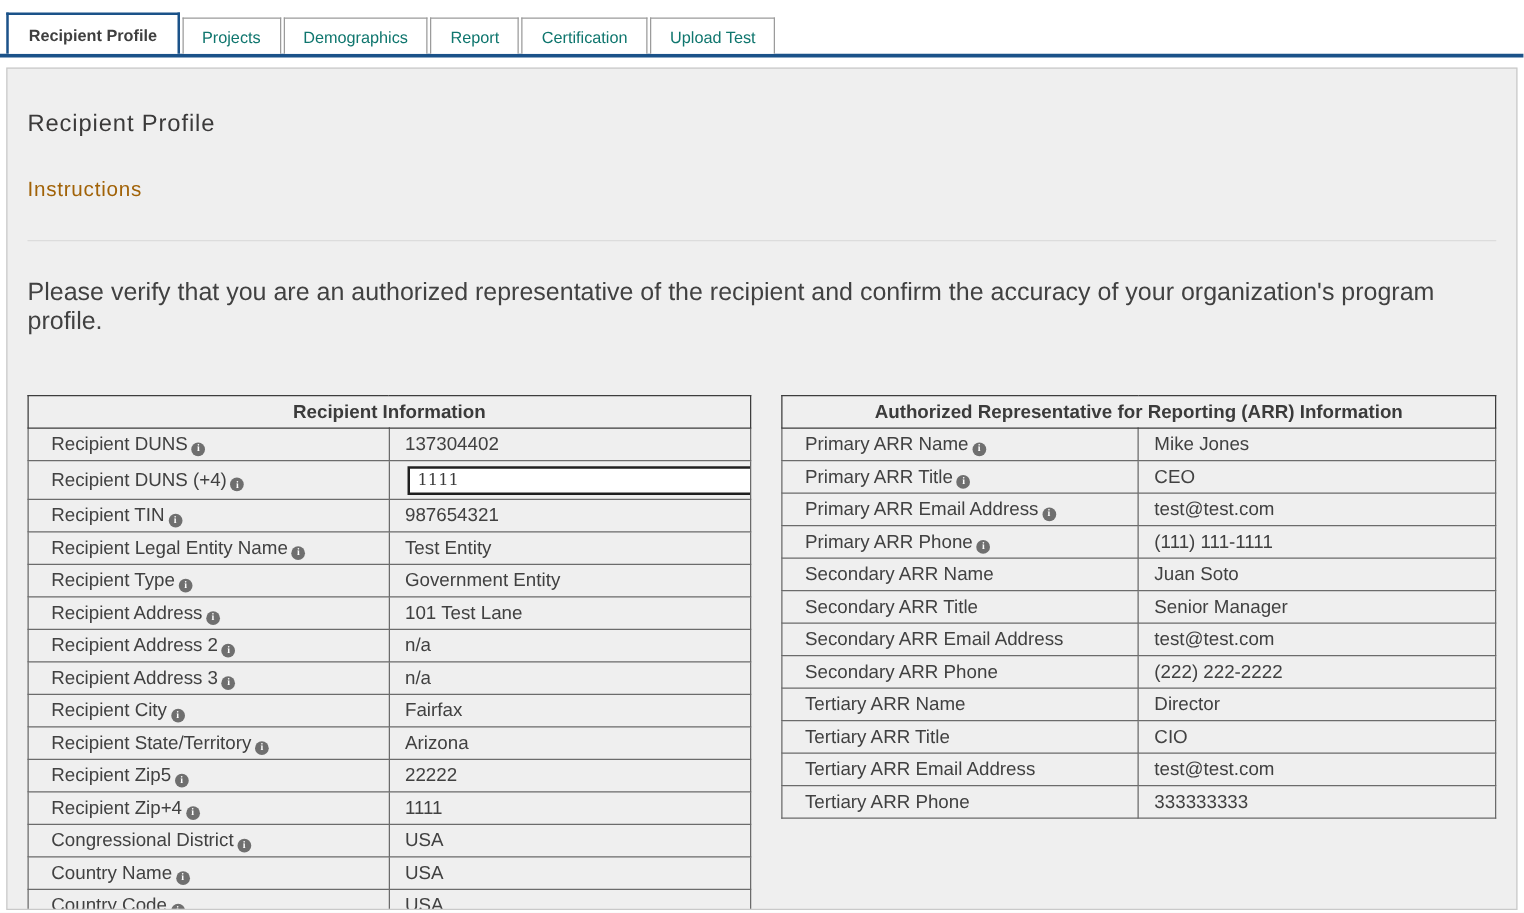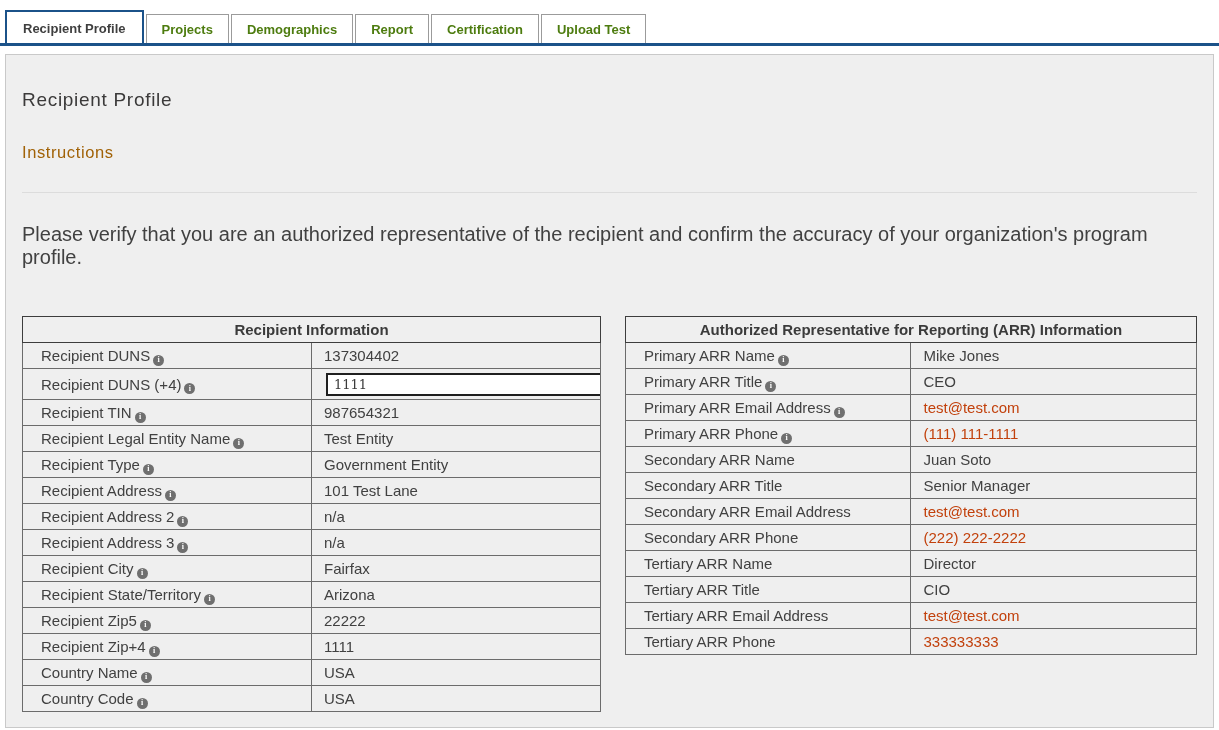--- a/index.html
+++ b/index.html
@@ -4,22 +4,22 @@
 <style>
   * { box-sizing: border-box; }
   html,body { margin:0; padding:0; background:#ffffff; }
   body { font-family:"Liberation Sans", sans-serif; color:#414141; }
   .viewport { width:1219px; height:730px; overflow:hidden; background:#ffffff; }
 
   
   .tabbar { padding:10px 0 0 5px; border-bottom:3px solid #1b5289; display:flex; align-items:flex-end; }
   .tab {
     border:1px solid #9b9b9b; border-bottom:none; background:#fff;
-    padding:7px 15px 6px; font-size:13px; color:#4d7c0f; margin-right:2px;
-    cursor:pointer; white-space:nowrap;font-weight:bold;
+    padding:7px 15px 6px; font-size:13px; color:#0f766e; margin-right:2px;
+    cursor:pointer; white-space:nowrap;
   }
   .tab.active {
     border:2px solid #1b5289; border-bottom:none; font-weight:bold;
     color:#3f3f3f; padding:9px 16px 7px;
   }
 
   
   .panel {
     margin:8px 5px 0 5px; width:1209px; height:674px;
     background:#efefef; border:1px solid #c9c9c9; overflow:hidden;
@@ -54,21 +54,21 @@
   table.right-table td.label-cell { width:288px; }
   table.right-table td.value-cell { width:286px; }
   td.value-cell { padding-left:12px !important; }
 
   .info-icon {
     display:inline-flex; align-items:center; justify-content:center;
     width:11px; height:11px; border-radius:50%; background:#6f6f6f; color:#ffffff;
     font-size:8px; font-weight:bold; margin-left:3px; transform:translateY(1px);
     font-family:"Liberation Serif", serif; cursor:pointer; flex:none;
   }
-  a.value-link { color:#c2410c; text-decoration:none; cursor:pointer; }
+  a.value-link { color:#404040; text-decoration:none; cursor:pointer; }
   input.cell-input {
     width:283px; height:23px; border:2px solid #1f1f1f; background:#ffffff;
     font-family:"DejaVu Serif", serif; font-size:13px; color:#3b3b3b;
     padding:1px 6px; margin:1px 0 1px 2px; outline:none;
   }
 </style>
 </head>
 <body>
 
 <div class="viewport">
@@ -138,20 +138,24 @@
             </tr>
             <tr>
               <td class="label-cell"><span>Recipient Zip5</span><span class="info-icon">i</span></td>
               <td class="value-cell">22222</td>
             </tr>
             <tr>
               <td class="label-cell"><span>Recipient Zip+4</span><span class="info-icon">i</span></td>
               <td class="value-cell">1111</td>
             </tr>
             <tr>
+              <td class="label-cell"><span>Congressional District</span><span class="info-icon">i</span></td>
+              <td class="value-cell">USA</td>
+            </tr>
+            <tr>
               <td class="label-cell"><span>Country Name</span><span class="info-icon">i</span></td>
               <td class="value-cell">USA</td>
             </tr>
             <tr>
               <td class="label-cell"><span>Country Code</span><span class="info-icon">i</span></td>
               <td class="value-cell">USA</td>
             </tr>
           </tbody>
       </table>
 

